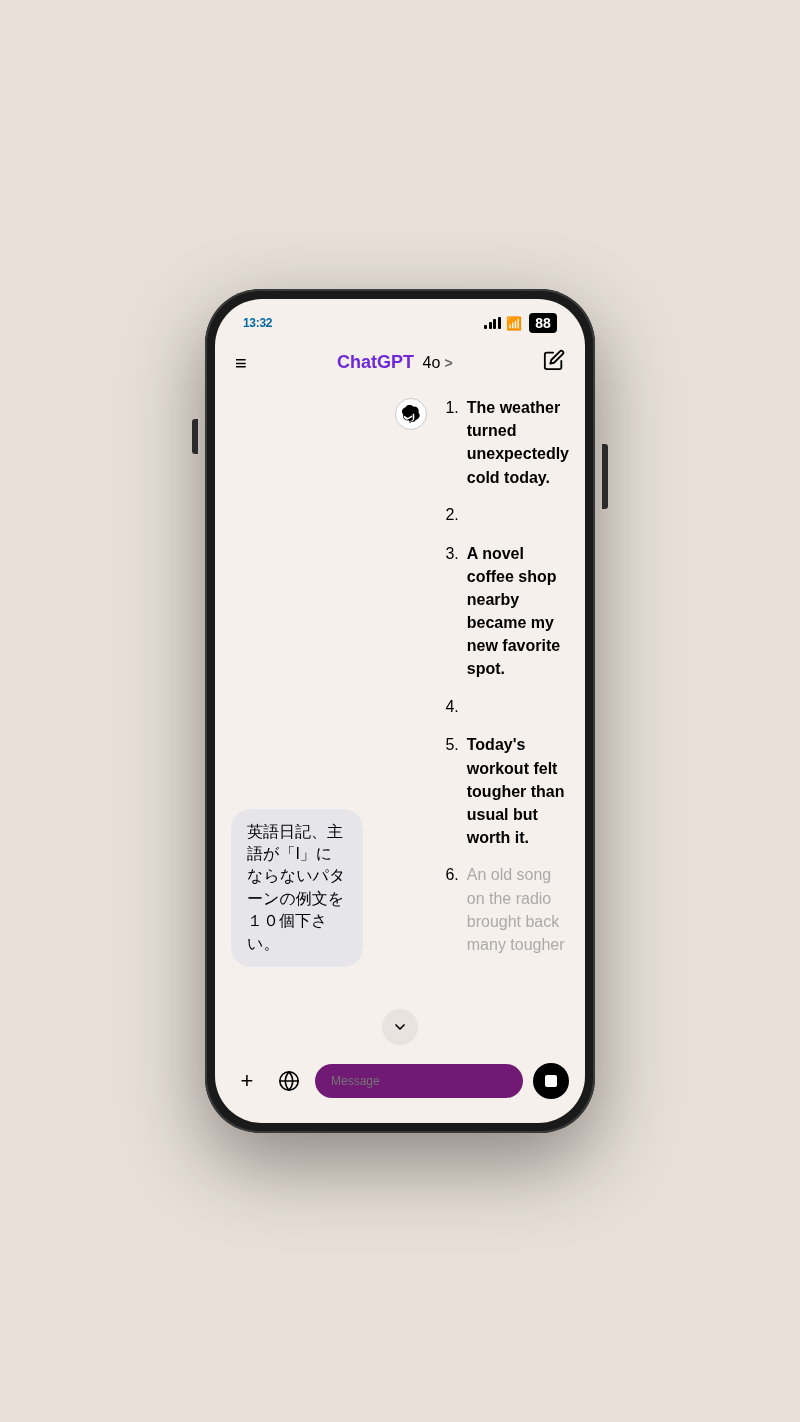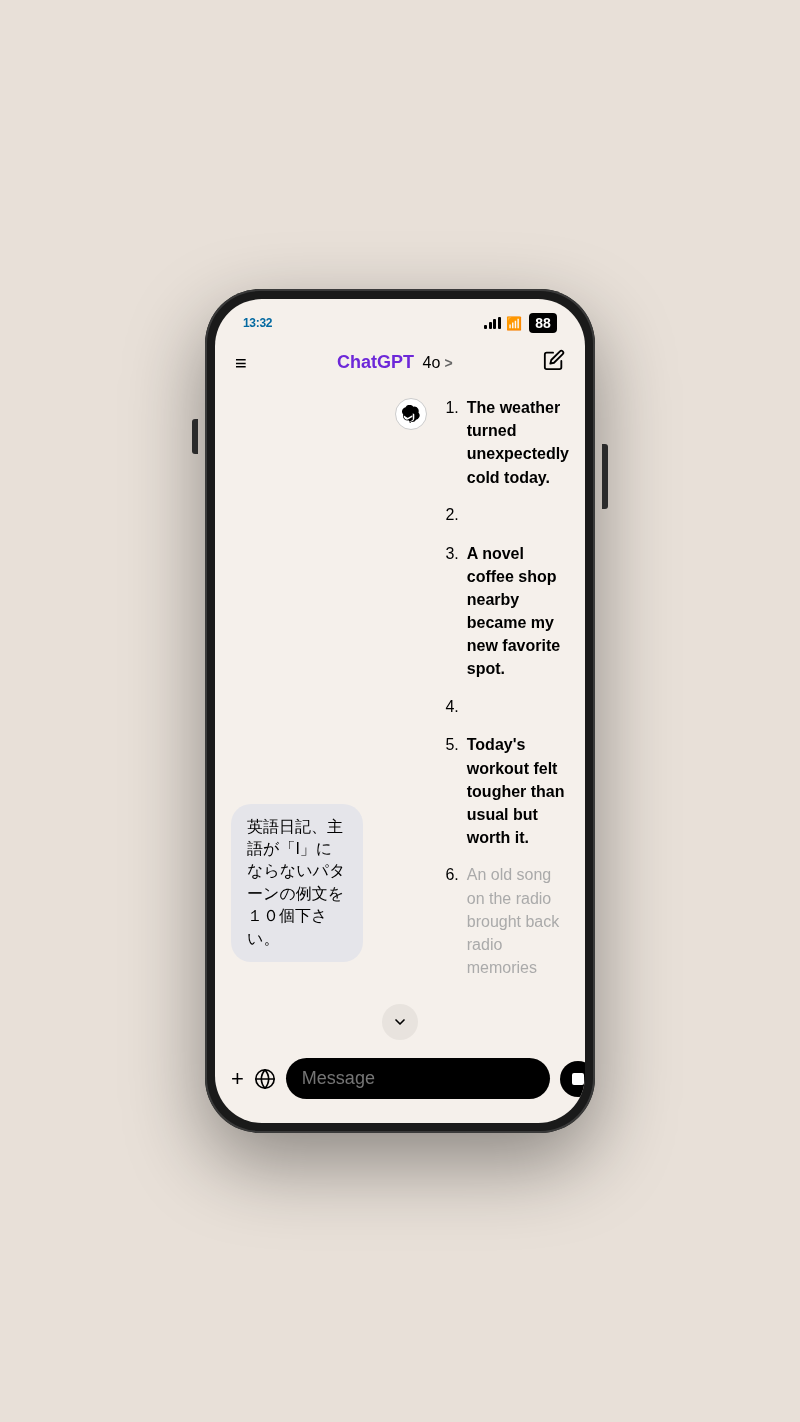--- a/index.html
+++ b/index.html
@@ -300,25 +300,25 @@
       display: flex;
       align-items: center;
       justify-content: center;
       cursor: pointer;
       font-size: 20px;
       color: #000;
     }
 
     .input-field {
       flex: 1;
-      background: #000000;
+      background: #701a75;
       border: none;
       border-radius: 22px;
       padding: 10px 16px;
-      font-size: 18px;
+      font-size: 12px;
       color: #999;
       outline: none;
     }
 
     .input-stop-btn {
       width: 36px;
       height: 36px;
       background: #000;
       border-radius: 50%;
       display: flex;
@@ -395,21 +395,21 @@
               </li>
               <li class="list-item">
                 <span class="list-num">4.</span>
               </li>
               <li class="list-item">
                 <span class="list-num">5.</span>
                 <span class="list-text bold">Today's workout felt tougher than usual but worth it.</span>
               </li>
               <li class="list-item">
                 <span class="list-num">6.</span>
-                <span class="list-text fading">An old song on the radio brought back radio memories</span>
+                <span class="list-text fading">An old song on the radio brought back many tougher</span>
               </li>
             </ol>
         </div>
       </div>
 
     </div>
 
     <div class="scroll-down-btn">
       <button class="scroll-down-circle">
         <svg width="16" height="16" viewBox="0 0 24 24" fill="none" stroke="#000" stroke-width="2.5" stroke-linecap="round" stroke-linejoin="round">

